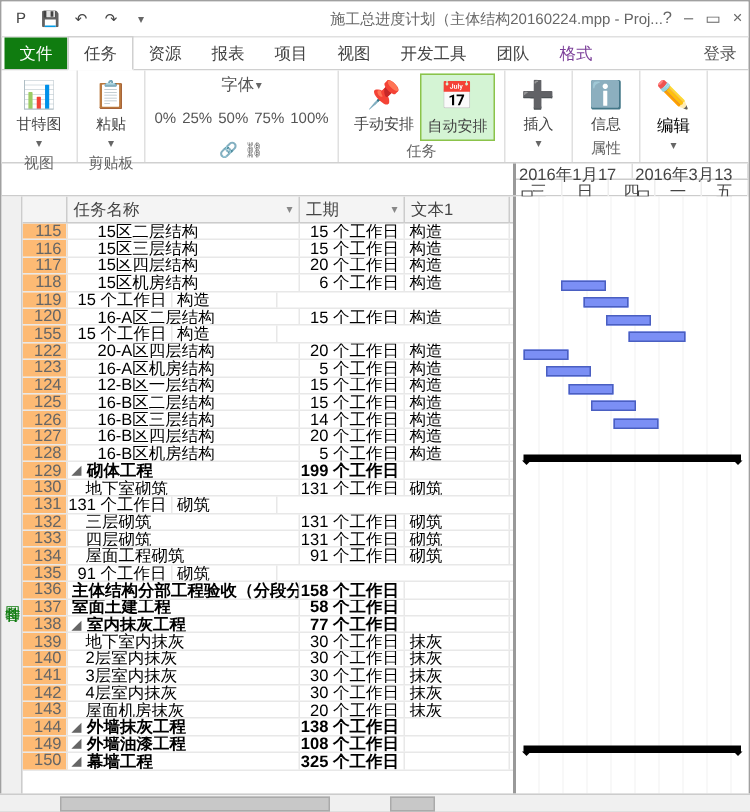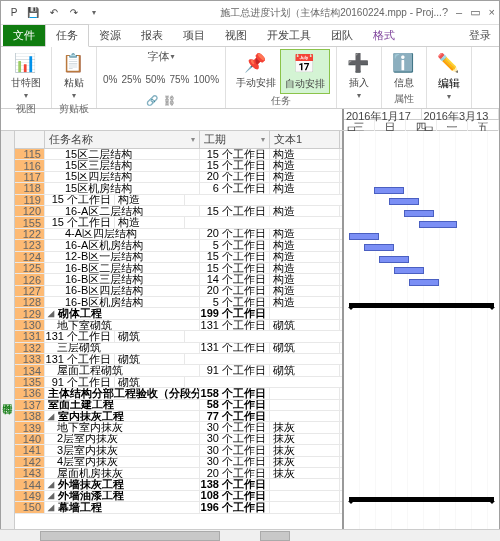--- a/index.html
+++ b/index.html
@@ -241,21 +241,21 @@
 <div class="gc gc-dur">15 个工作日</div>
 <div class="gc gc-txt">构造</div>
         </div>
         <div class="grow">
           <div class="gc gc-id">155</div>
 <div class="gc gc-dur">15 个工作日</div>
 <div class="gc gc-txt">构造</div>
         </div>
         <div class="grow">
           <div class="gc gc-id">122</div>
-<div class="gc gc-name indent2">4-A区四层结构</div>
+<div class="gc gc-name indent2">20-A区四层结构</div>
 <div class="gc gc-dur">20 个工作日</div>
 <div class="gc gc-txt">构造</div>
         </div>
         <div class="grow">
           <div class="gc gc-id">123</div>
 <div class="gc gc-name indent2">16-A区机房结构</div>
 <div class="gc gc-dur">5 个工作日</div>
 <div class="gc gc-txt">构造</div>
         </div>
         <div class="grow">
@@ -306,20 +306,21 @@
 <div class="gc gc-txt">砌筑</div>
         </div>
         <div class="grow">
           <div class="gc gc-id">132</div>
 <div class="gc gc-name indent1">三层砌筑</div>
 <div class="gc gc-dur">131 个工作日</div>
 <div class="gc gc-txt">砌筑</div>
         </div>
         <div class="grow">
           <div class="gc gc-id">133</div>
+<div class="gc gc-name indent1">四层砌筑</div>
 <div class="gc gc-dur">131 个工作日</div>
 <div class="gc gc-txt">砌筑</div>
         </div>
         <div class="grow">
           <div class="gc gc-id">134</div>
 <div class="gc gc-name indent1">屋面工程砌筑</div>
 <div class="gc gc-dur">91 个工作日</div>
 <div class="gc gc-txt">砌筑</div>
         </div>
         <div class="grow">
@@ -383,21 +384,21 @@
         </div>
         <div class="grow">
           <div class="gc gc-id">149</div>
 <div class="gc gc-name bold indent0"><span class="collapse">◢</span>外墙油漆工程</div>
 <div class="gc gc-dur bold">108 个工作日</div>
 <div class="gc gc-txt"></div>
         </div>
         <div class="grow">
           <div class="gc gc-id">150</div>
 <div class="gc gc-name bold indent0"><span class="collapse">◢</span>幕墙工程</div>
-<div class="gc gc-dur bold">196 个工作日</div>
+<div class="gc gc-dur bold">325 个工作日</div>
 <div class="gc gc-txt"></div>
         </div>
       </div>
   </div>
   <div class="gantt">
     <div class="gantt-grid"></div>
     <div id="ganttbars">
         <div class="gbar" style="top: 56px; left: 30px; width: 30px;"></div>
         <div class="gbar" style="top: 67px; left: 45px; width: 30px;"></div>
         <div class="gbar" style="top: 79px; left: 60px; width: 30px;"></div>

